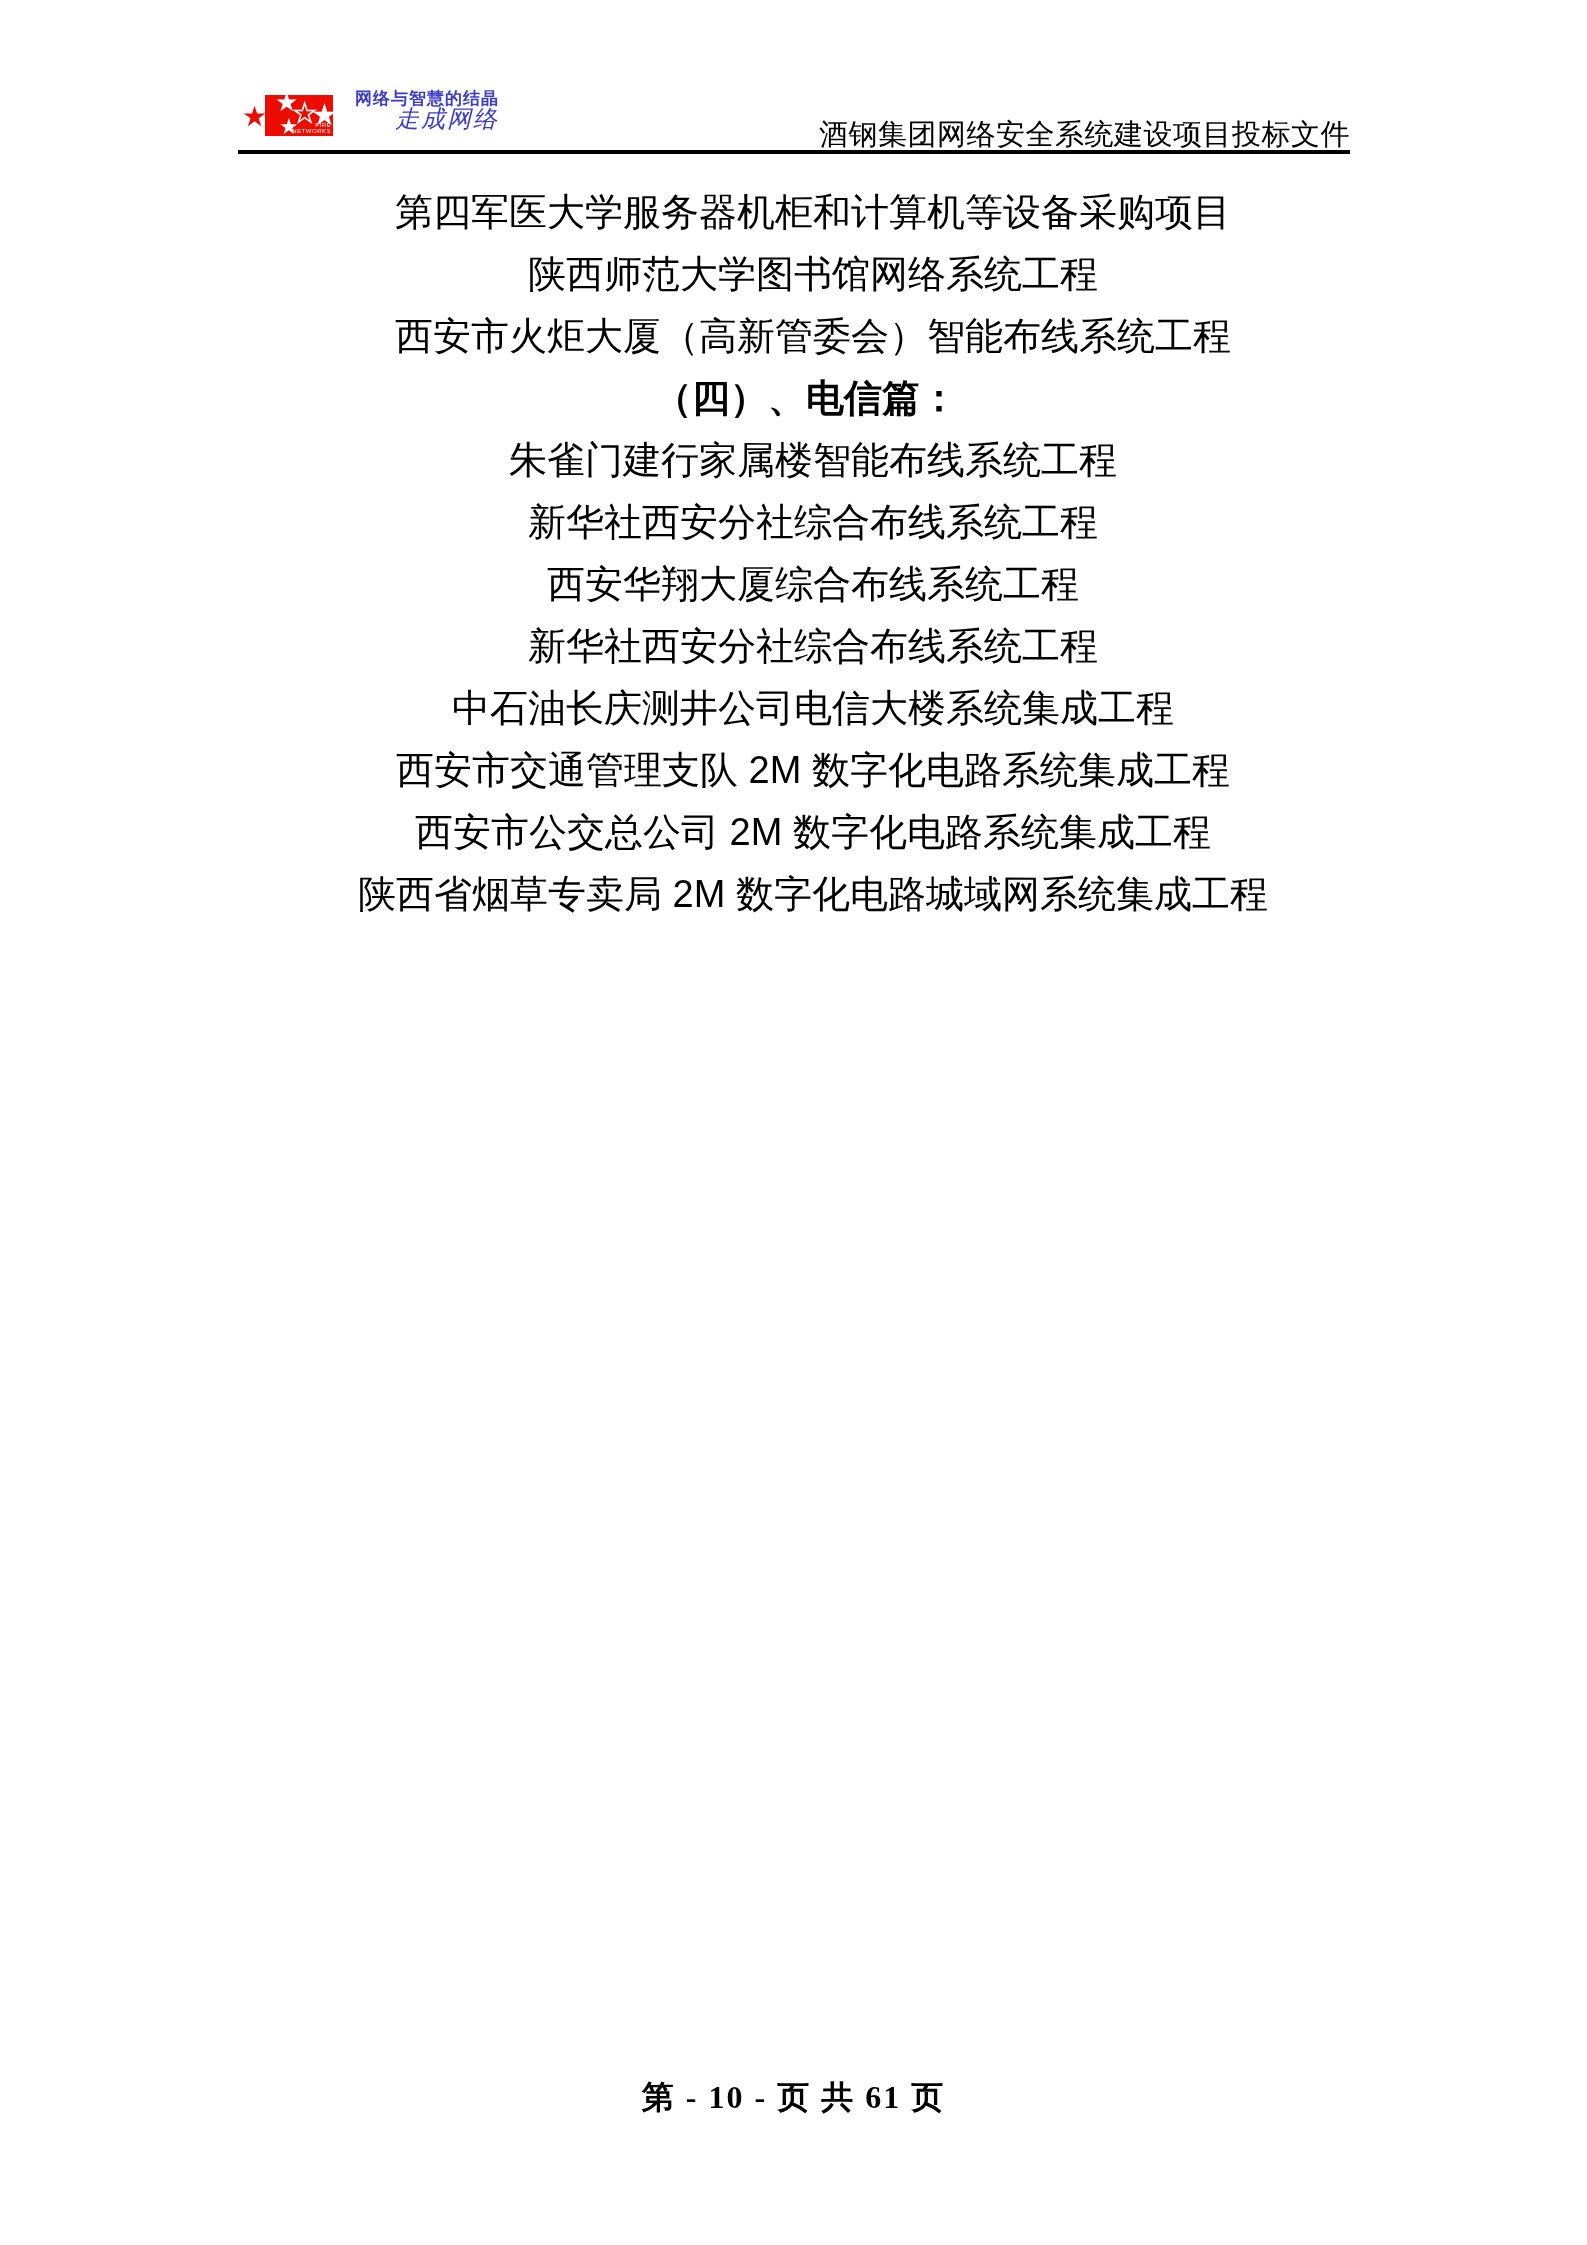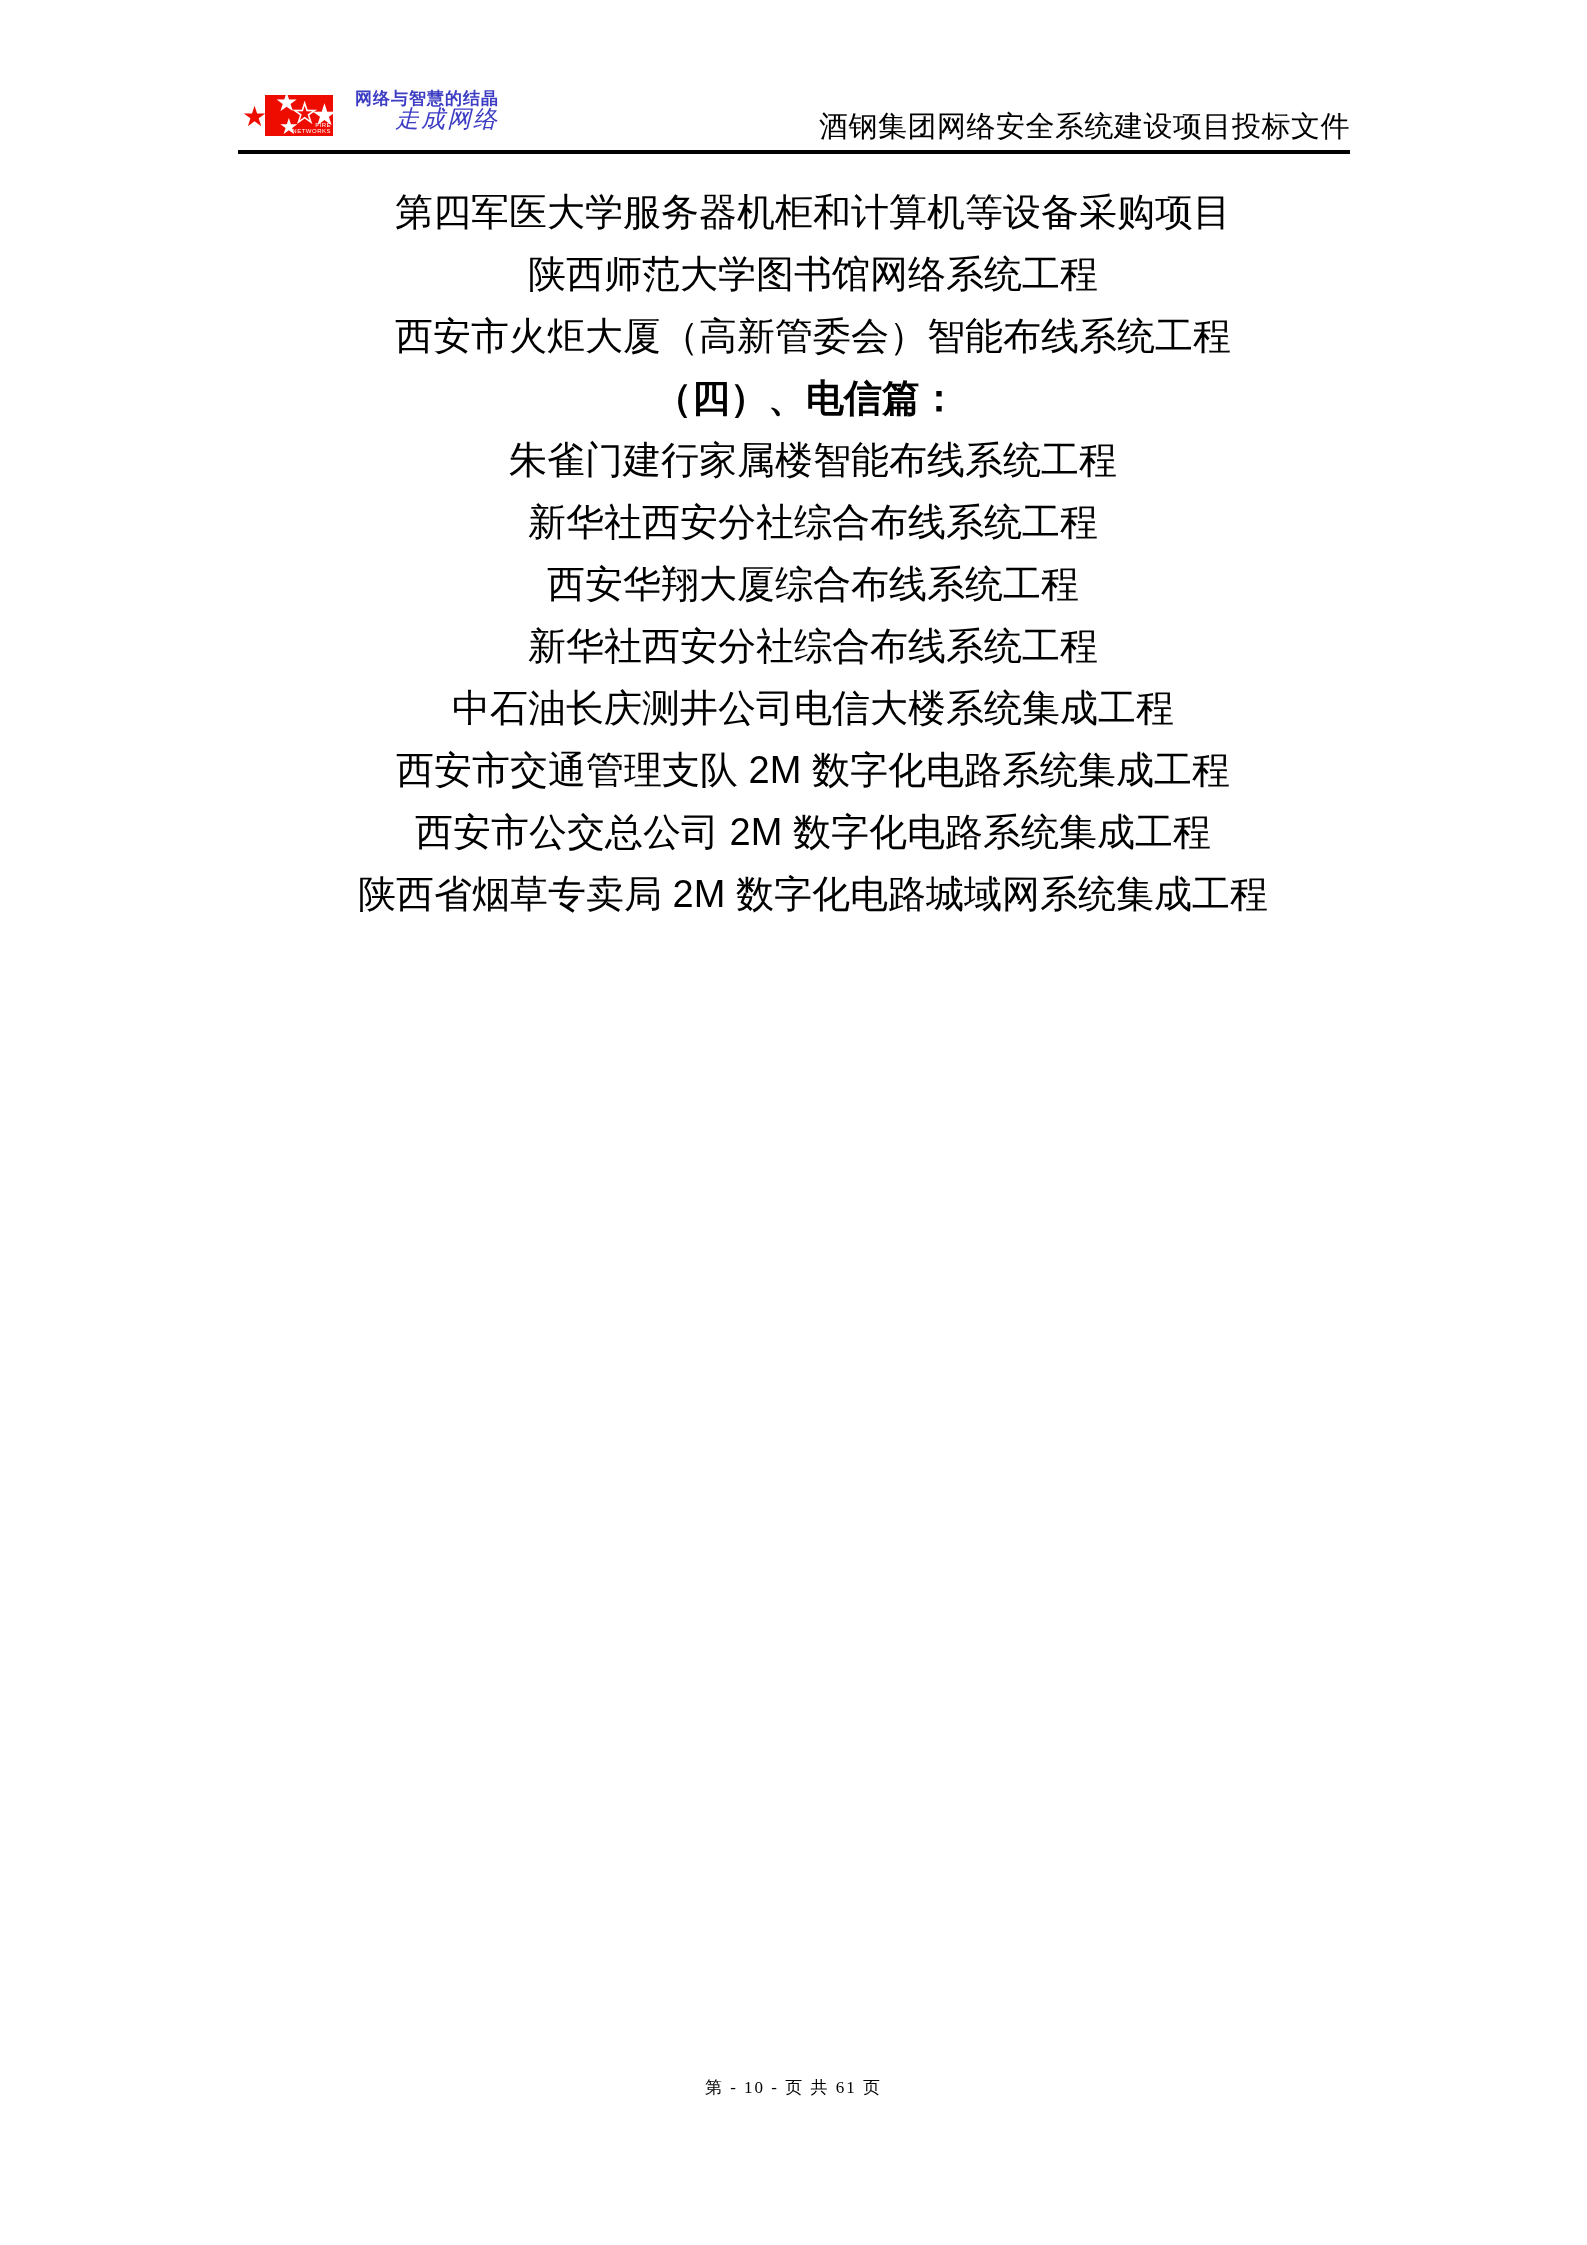--- a/index.html
+++ b/index.html
@@ -25,21 +25,21 @@
   .logo-box-caption{
     position:absolute;left:22px;top:36px;width:66px;
     text-align:right;color:#ffffff;font-size:6px;line-height:6px;
     font-family:"Liberation Sans", sans-serif;letter-spacing:0.5px;
   }
   .logo-slogan{position:absolute;left:96px;top:4px;width:160px;text-align:right;color:#3d3dc4;}
   .slogan-1{font-size:17px;line-height:18px;font-weight:bold;letter-spacing:1px;white-space:nowrap;}
   .slogan-2{font-size:24px;line-height:22px;font-weight:normal;font-style:italic;letter-spacing:2px;white-space:nowrap;}
 
   .header-title{
-    position:absolute;right:237px;top:103px;
+    position:absolute;right:237px;top:111px;
     font-family:"Liberation Serif", serif;
     font-size:29px;line-height:46px;letter-spacing:0.5px;
     white-space:nowrap;
   }
   .header-rule{
     position:absolute;left:238px;top:150px;width:1112px;height:4px;background:#000;
   }
 
   
   .doc-body{position:absolute;left:238px;top:181px;width:1150px;text-align:center;}
@@ -47,21 +47,21 @@
     font-size:38px;line-height:62px;white-space:nowrap;
     font-family:"Liberation Sans", sans-serif;
     font-weight:normal;
   }
   .doc-line.heading{font-weight:bold;margin-left:-14px;}
 
   
   .doc-footer{
     position:absolute;left:0;top:2076px;width:1587px;text-align:center;
     font-family:"Liberation Serif", serif;
-    font-size:17px;letter-spacing:2px;
+    font-size:32px;letter-spacing:2px;font-weight:bold;
   }
 </style>
 </head>
 <body>
 
 <div class="page">
 
   <div class="header-logo">
     <span class="logo-star star-red-left">★</span>
     <div class="logo-box"></div>

